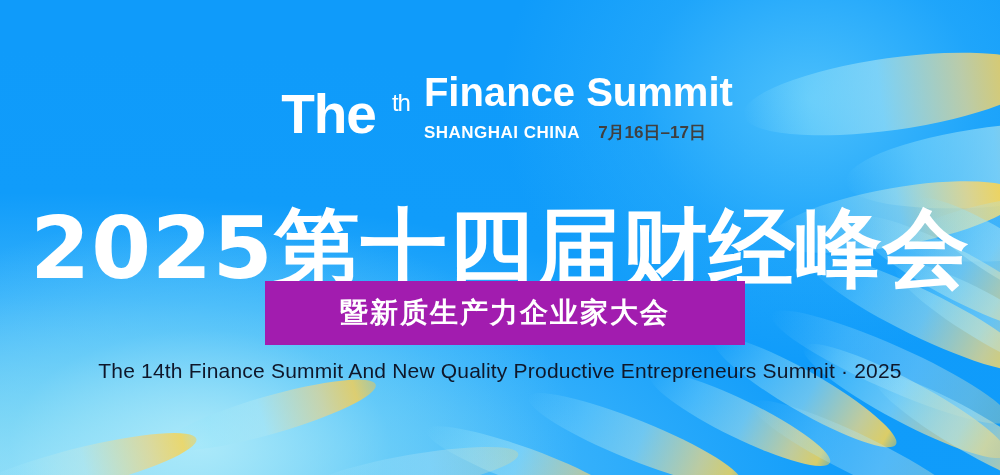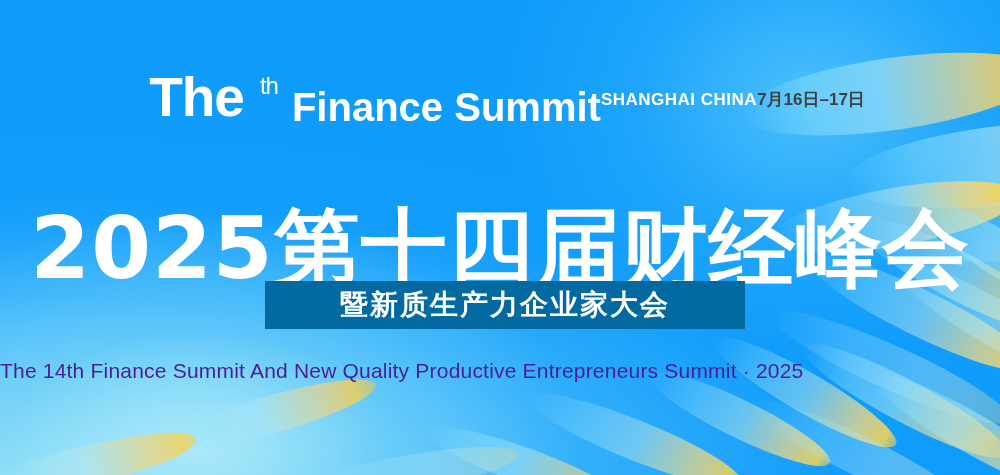--- a/index.html
+++ b/index.html
@@ -101,37 +101,38 @@
   .the-14th .ord {
     font-size: 24px;
     font-weight: normal;
     line-height: 1;
     position: relative;
     top: 4px;
     margin-left: 2px;
   }
   .right-head {
     display: flex;
-    flex-direction: row;
+    flex-direction: column;
     align-items: flex-start;
     position: relative;
     top: 2px;
   }
   .finance-summit {
     color: #ffffff;
     font-size: 40px;
     font-weight: bold;
     letter-spacing: 0px;
     line-height: 1;
     white-space: nowrap;
   }
   .sub-line {
     display: flex;
     align-items: baseline;
-    margin-top: 1px;
+    gap: 18px;
+    margin-top: 9px;
   }
   .city {
     color: #ffffff;
     font-size: 17px;
     font-weight: bold;
     letter-spacing: .5px;
     white-space: nowrap;
   }
   .dates {
     color: #404040;
@@ -156,43 +157,44 @@
     white-space: nowrap;
     margin-top: 42px;
   }
 
   
   .green-banner {
     position: absolute;
     left: 265px;
     top: 281px;
     width: 480px;
-    height: 48px;
-    background: #0369a1;
+    height: 64px;
+    background: #a21caf;
     display: flex;
     align-items: center;
     justify-content: center;
   }
   .green-banner span {
     color: #ffffff;
     font-family: "DejaVu Sans", "Liberation Sans", sans-serif;
     font-size: 28px;
     font-weight: bold;
     letter-spacing: 2px;
     line-height: 1;
     white-space: nowrap;
   }
 
   
   .strapline {
     position: absolute;
     left: 0;
     right: 0;
     top: 359px;
-    color: #4c1d95;
+    text-align: center;
+    color: #0f172a;
     font-size: 21px;
     font-weight: normal;
     letter-spacing: .2px;
     white-space: nowrap;
   }
 </style>
 </head>
 <body>
 
 <div id="banner">

